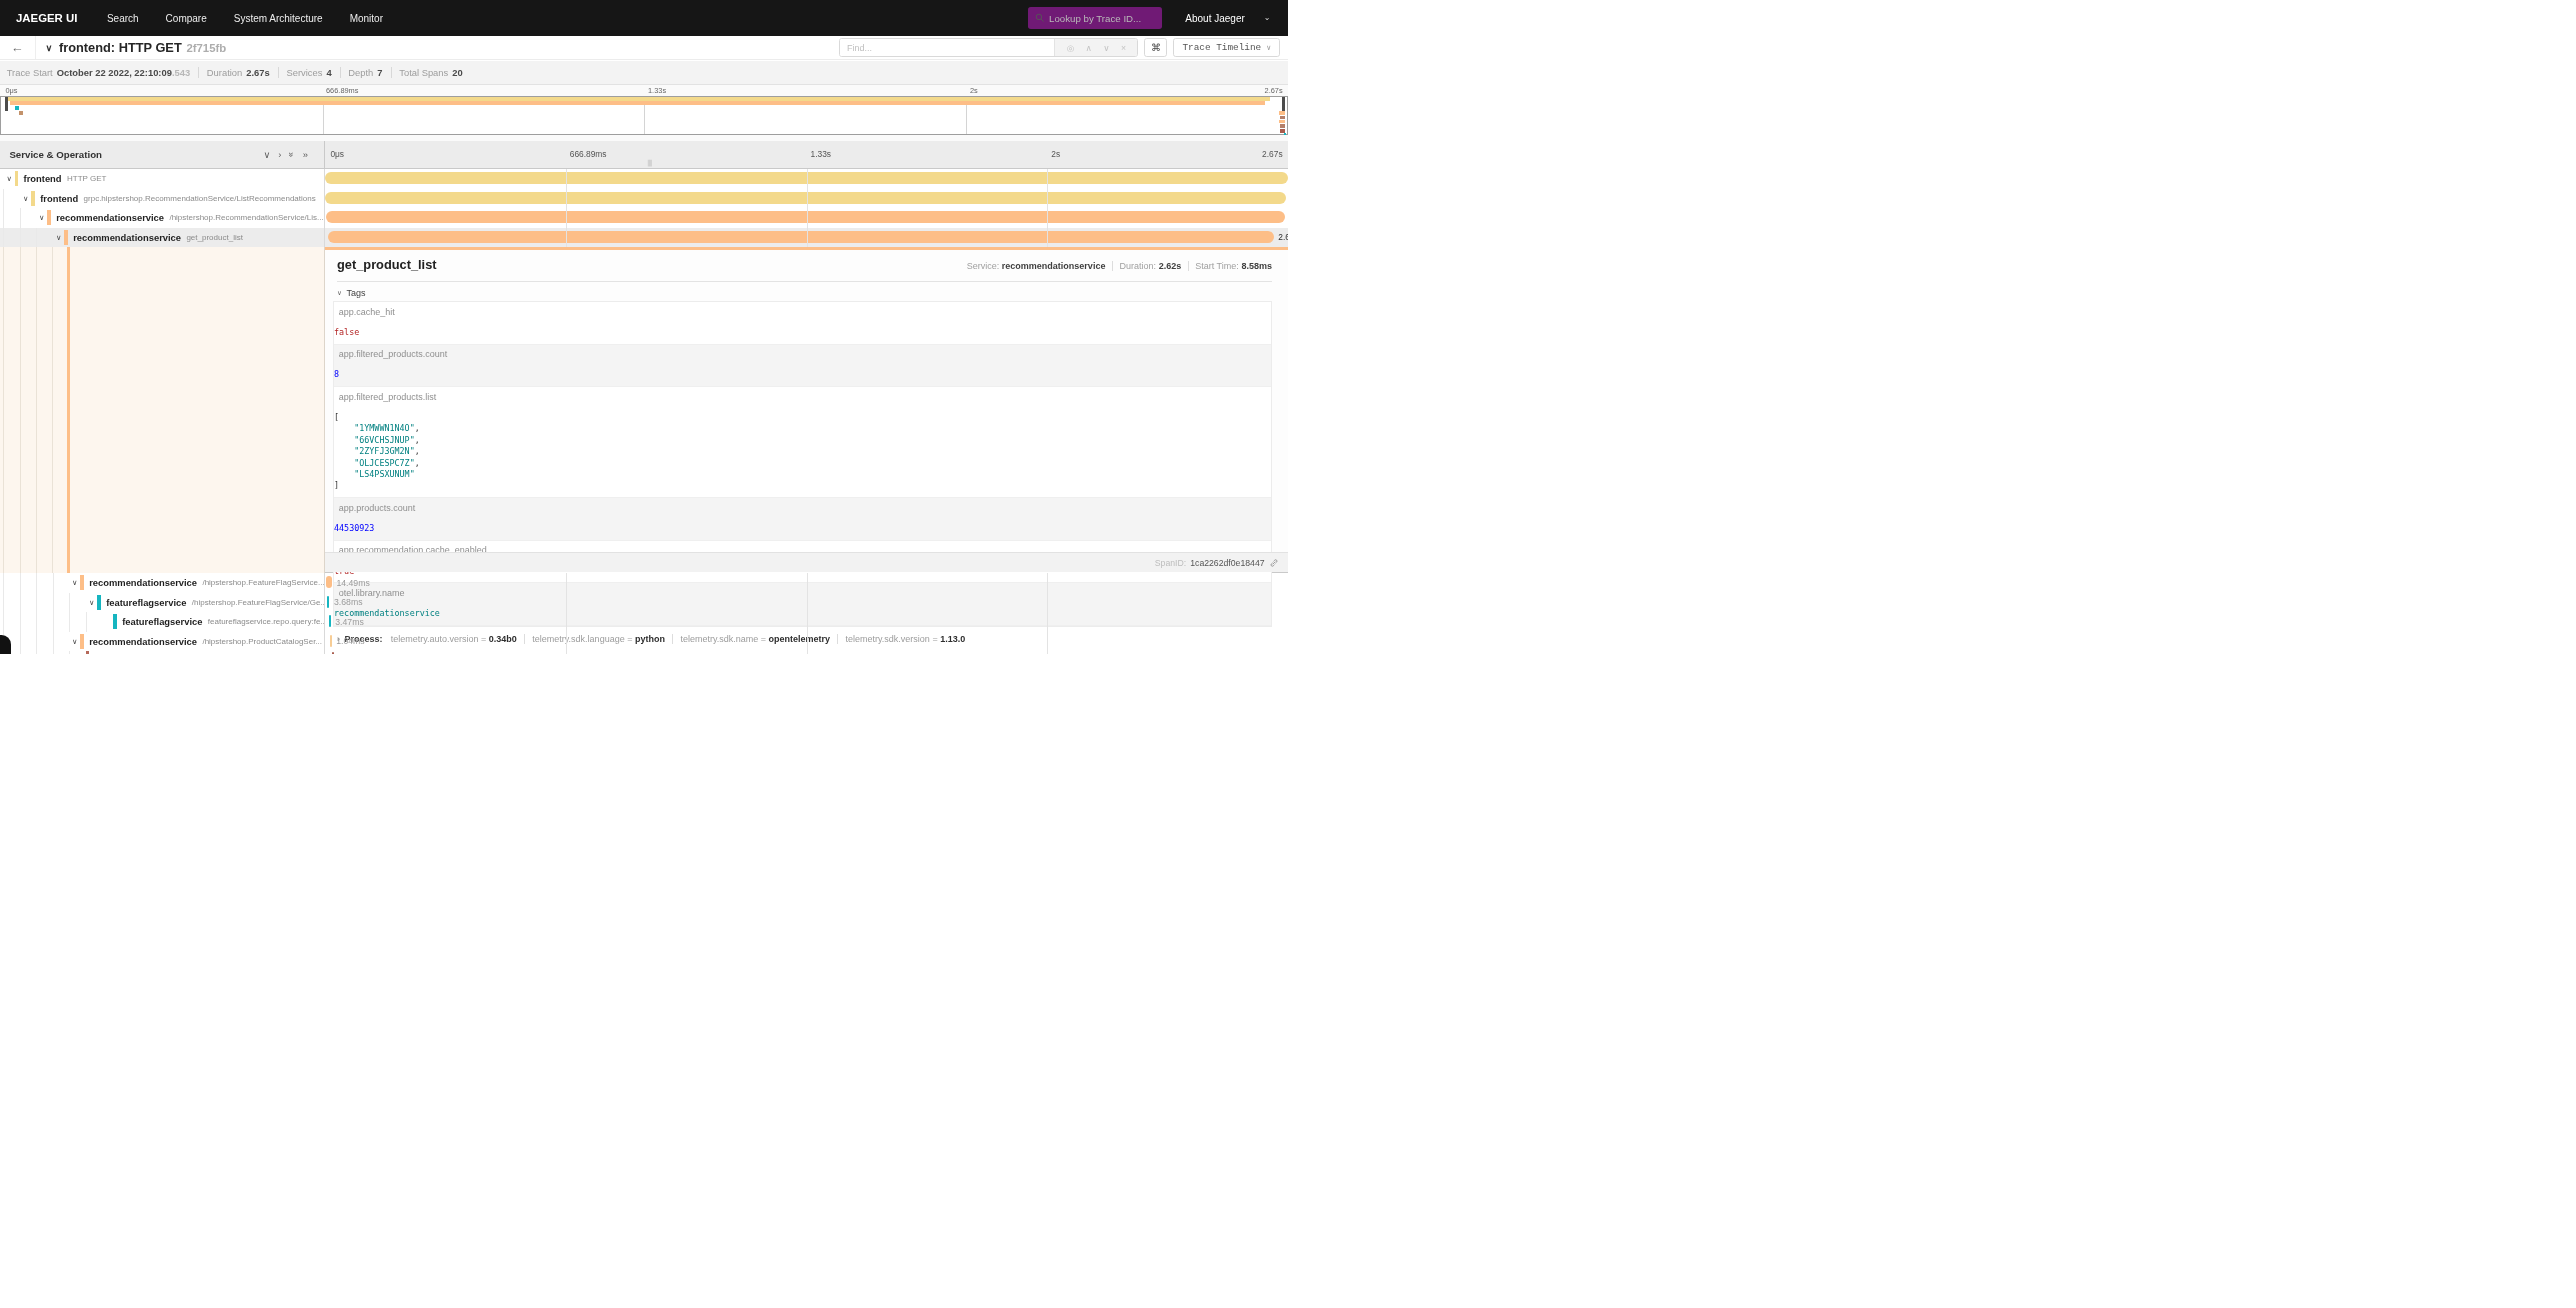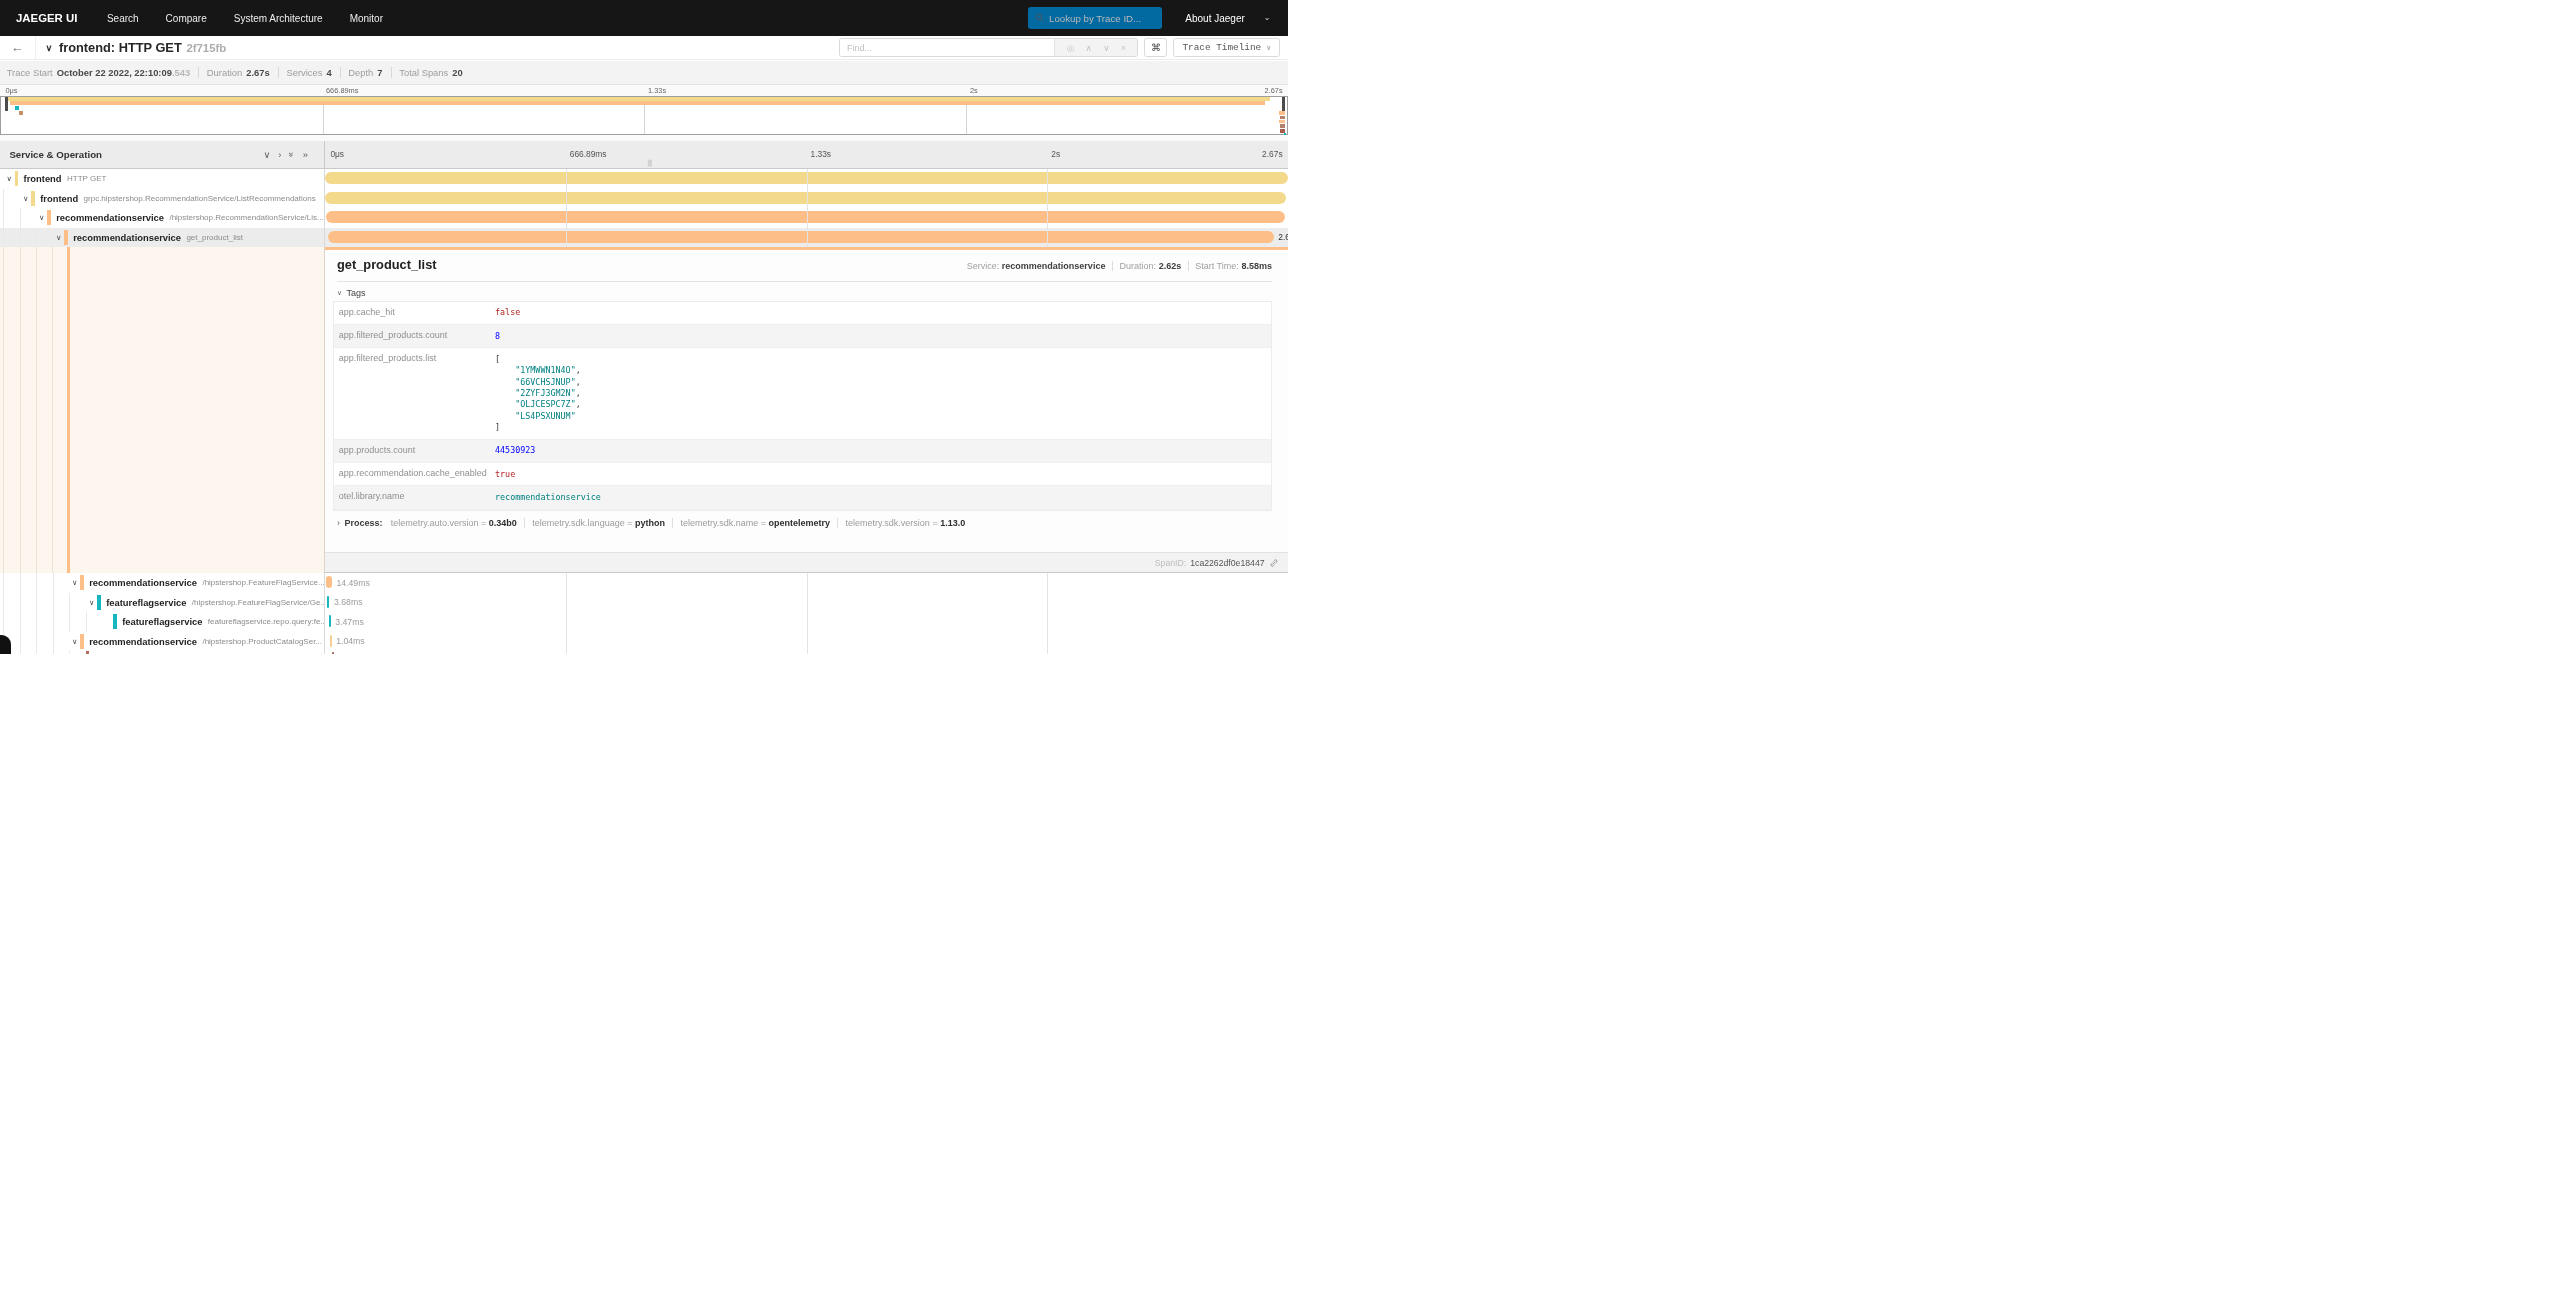--- a/index.html
+++ b/index.html
@@ -5,21 +5,21 @@
   * { box-sizing: border-box; margin: 0; padding: 0; }
   body { font-family: "Liberation Sans", sans-serif; background:#fff; }
   .app { position:relative; width:1288px; height:654px; overflow:hidden; background:#fff; }
 
   
   .navbar { position:absolute; left:0; top:0; width:100%; height:36px; background:#161616; display:flex; align-items:center; color:#eee; }
   .brand { font-size:11.4px; font-weight:bold; color:#fff; margin-left:16px; cursor:pointer; }
   .nav-items { display:flex; align-items:center; margin-left:29.5px; gap:27px; }
   .nav-item { font-size:10px; color:#ededed; cursor:pointer; }
   .nav-right { margin-left:auto; display:flex; align-items:center; margin-right:17.5px; gap:23px; }
-  .lookup { width:134px; height:21.5px; background:#0369a1; border-radius:2.7px; display:flex; align-items:center; padding:0 6.7px; gap:4.7px; }
+  .lookup { width:134px; height:21.5px; background:#701a75; border-radius:2.7px; display:flex; align-items:center; padding:0 6.7px; gap:4.7px; }
   .lookup .ph { color:#b9b9b9; font-size:9.7px; white-space:nowrap; overflow:hidden; }
   .about { display:flex; align-items:flex-start; gap:19px; font-size:10px; color:#fff; cursor:pointer; }
   .about .caret { font-size:8px; color:#ddd; }
 
   
   .titlebar { position:absolute; left:0; top:36px; width:100%; height:24px; background:#fff; display:flex; align-items:center; border-bottom:0.7px solid #ececec; }
   .back-btn { width:36px; height:100%; display:flex; align-items:center; justify-content:center; border-right:0.7px solid #eee; color:#666; font-size:12.8px; cursor:pointer; }
   .title-caret { margin-left:9.4px; font-size:9.4px; font-weight:bold; color:#333; cursor:pointer; }
   .trace-title { margin-left:6.7px; font-size:12.8px; font-weight:bold; color:#262626; white-space:nowrap; }
   .trace-id { color:#adadad; font-weight:bold; margin-left:4.7px; font-size:11.4px; }
@@ -90,21 +90,21 @@
   .detail-head { position:relative; padding:10px 16px 0 12px; display:flex; align-items:baseline; }
   .detail-title { font-size:12.8px; font-weight:bold; color:#222; }
   .detail-meta { margin-left:auto; display:flex; align-items:center; gap:6.7px; font-size:9px; }
   .meta-label { color:#a0a0a0; }
   .meta-value { color:#3f3f3f; font-weight:bold; margin-left:2.7px; }
   .meta-sep { width:0.7px; height:9.4px; background:#ddd; }
   .detail-divider { margin:9.4px 16px 0 12px; border-bottom:0.7px solid #e3e3e3; }
   .tags-head { margin:6px 0 2.7px 12px; font-size:9px; color:#3f3f3f; cursor:pointer; display:flex; align-items:center; gap:4.7px; }
   .tags-head .chev { font-size:6.7px; color:#666; }
   .tags-table { margin:0 16px 0 8px; border:0.7px solid #ececec; }
-  .tag-row { display:flex; font-size:9px; border-bottom:0.7px solid #efefef; }
+  .tag-row { display:flex; font-size:9px; border-bottom:0.7px solid #efefef;flex-direction:column; }
   .tag-row:nth-child(even) { background:#f4f4f4; }
   .tag-row:nth-child(odd) { background:#fff; }
   .tag-key { width:161px; flex-shrink:0; color:#8f8f8f; padding:4.7px 0 4.7px 4.7px; }
   .tag-value { font-family:"DejaVu Sans Mono", monospace; font-size:8.4px; padding:5.4px 0; white-space:pre; line-height:11.4px; }
   .v-bool { color:#b22222; } .v-num { color:#0000ff; } .v-str { color:#008080; } .v-punc { color:#333; }
   .process-row { display:flex; align-items:center; margin:7.4px 0 0 12px; font-size:9px; }
   .proc-chev { color:#555; font-size:8.7px; margin-right:4.7px; }
   .proc-label { font-weight:bold; color:#3c3c3c; margin-right:8px; }
   .proc-entry { color:#9c9c9c; }
   .proc-entry b { color:#2e2e2e; font-weight:bold; }

